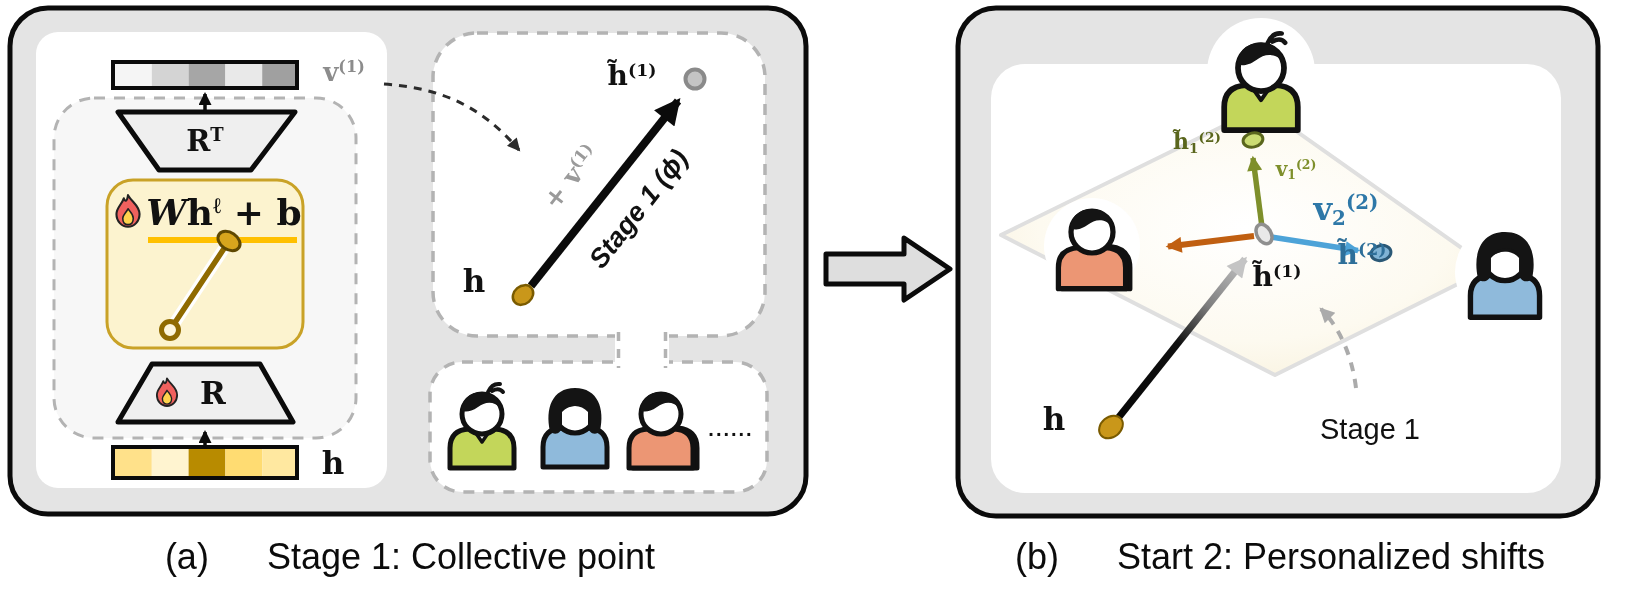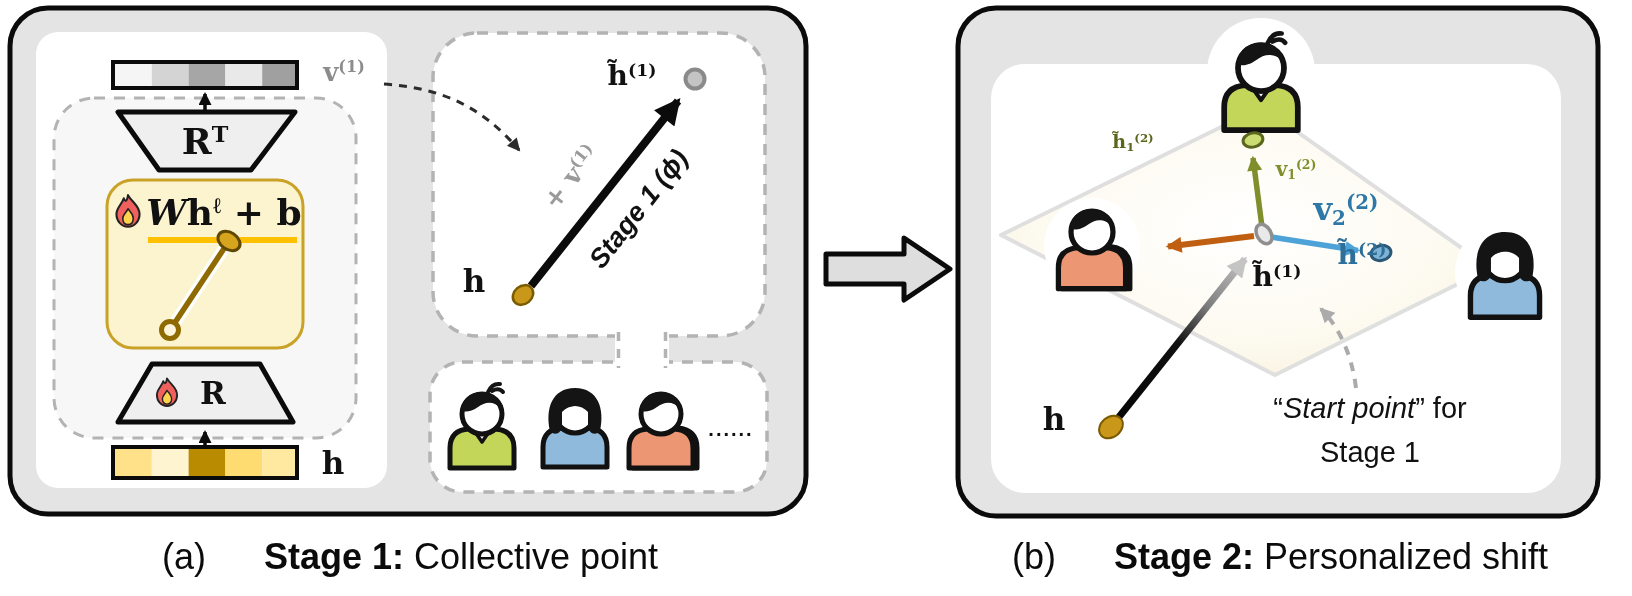--- a/index.html
+++ b/index.html
@@ -8,21 +8,21 @@
   svg.scene{position:absolute;left:0;top:0;}
   .lbl{position:absolute;white-space:nowrap;color:#111;transform:translate(-50%,-50%);
        font-family:"DejaVu Serif",serif;font-weight:bold;line-height:1;}
   .lbl sup{font-size:0.62em;vertical-align:0.55em;}
   .lbl sub{font-size:0.62em;vertical-align:-0.25em;}
   .lbl .it{font-style:italic;}
   .sans{font-family:"Liberation Sans",sans-serif;font-weight:normal;}
   .rot{transform:translate(-50%,-50%) rotate(-52deg);}
   .caption{position:absolute;transform:translate(-50%,-50%);white-space:nowrap;
            font-size:36px;color:#0b0b0b;}
-  .caption .b{font-weight:bold;margin-left:48px;}
+  .caption .b{font-weight:normal;margin-left:48px;}
   .annot{position:absolute;transform:translate(-50%,-50%);text-align:center;
          font-size:29px;color:#111;line-height:1.5;}
   .annot .it{font-style:italic;}
 </style>
 </head>
 <body>
 
 <div class="canvas">
 
 <svg class="scene" width="1632" height="596" viewBox="0 0 1632 596">
@@ -175,21 +175,21 @@
     <ellipse cx="1264" cy="234" rx="7" ry="10.5" transform="rotate(-30 1264 234)" fill="#E9E9E9" stroke="#8F8F8F" stroke-width="3.5"></ellipse>
     <ellipse cx="1253" cy="140" rx="10" ry="7" transform="rotate(-12 1253 140)" fill="#CBDC72" stroke="var(--olive_dark)" stroke-width="3"></ellipse>
     <ellipse cx="1381" cy="253" rx="10" ry="7.5" transform="rotate(-12 1381 253)" fill="#7FB3D5" stroke="#2A5876" stroke-width="3"></ellipse>
 
     <path d="M 1356 388 C 1352 356 1340 328 1321 309" fill="none" stroke="#ABABAB" stroke-width="4" stroke-dasharray="9 8" marker-end="url(#mGray)"></path>
   </g>
 </svg>
 
 <div class="lbl" style="left:344px;top:72px;font-size:26px;color:var(--gray_label)"><span>v</span><sup>(1)</sup></div>
 
-<div class="lbl it" style="left:205px;top:141px;font-size:36px"><span>R</span><sup>T</sup></div>
+<div class="lbl it" style="left:205px;top:141px;font-size:29px"><span>R</span><sup>T</sup></div>
 
 <div class="lbl" style="left:224px;top:212px;font-size:36px"><span class="it">W</span><span>h</span><sup>ℓ</sup><span> + b</span></div>
 
 <div class="lbl it" style="left:213px;top:393px;font-size:31px"><span>R</span></div>
 
 <div class="lbl" style="left:333px;top:463px;font-size:31px"><span>h</span></div>
 
 <div class="lbl" style="left:474px;top:281px;font-size:31px"><span>h</span></div>
 
 <div class="lbl" style="left:632px;top:76px;font-size:28px"><span>h̃</span><sup>(1)</sup></div>
@@ -197,30 +197,29 @@
 <div class="lbl rot" style="left:571px;top:177px;font-size:26px;color:#9A9A9A"><span>+ v</span><sup>(1)</sup></div>
 
 <div class="lbl rot sans" style="left:639px;top:209px;font-size:27px;font-style:italic;font-weight:600"><span>Stage 1 (ϕ)</span></div>
 
 <div class="lbl sans" style="left:731px;top:429px;font-size:20px;font-weight:bold;letter-spacing:2px"><span>......</span></div>
 
 <div class="lbl" style="left:1054px;top:419px;font-size:31px"><span>h</span></div>
 
 <div class="lbl" style="left:1277px;top:277px;font-size:28px"><span>h̃</span><sup>(1)</sup></div>
 
-<div class="lbl" style="left:1133px;top:143px;font-size:19px;color:var(--olive_dark)"><span>h̃</span><sub>1</sub><sup>(2)</sup></div>
+<div class="lbl" style="left:1197px;top:143px;font-size:22px;color:var(--olive_dark)"><span>h̃</span><sub>1</sub><sup>(2)</sup></div>
 
 <div class="lbl" style="left:1296px;top:170px;font-size:20px;color:var(--olive)"><span>v</span><sub>1</sub><sup>(2)</sup></div>
 
 <div class="lbl" style="left:1346px;top:211px;font-size:32px;color:#2E78A8"><span>v</span><sub>2</sub><sup>(2)</sup></div>
 
 <div class="lbl" style="left:1362px;top:255px;font-size:28px;color:var(--blue_label)"><span>h̃</span><sup>(2)</sup></div>
 
 <div class="annot" style="left:1370px;top:430px">
-  <div><span>“</span><span class="it">Start point</span><span>”</span><span> for</span></div>
   <div><span>Stage 1</span></div>
 </div>
 
 <div class="caption" style="left:410px;top:557px"><span>(a) </span><span class="b">Stage 1:</span><span> Collective point</span></div>
 
-<div class="caption" style="left:1280px;top:557px"><span>(b) </span><span class="b">Stage 2:</span><span> Personalized shift</span></div>
+<div class="caption" style="left:1280px;top:557px"><span>(b) </span><span class="b">Start 2:</span><span> Personalized shifts</span></div>
 
 </div>
 
 </body></html>

